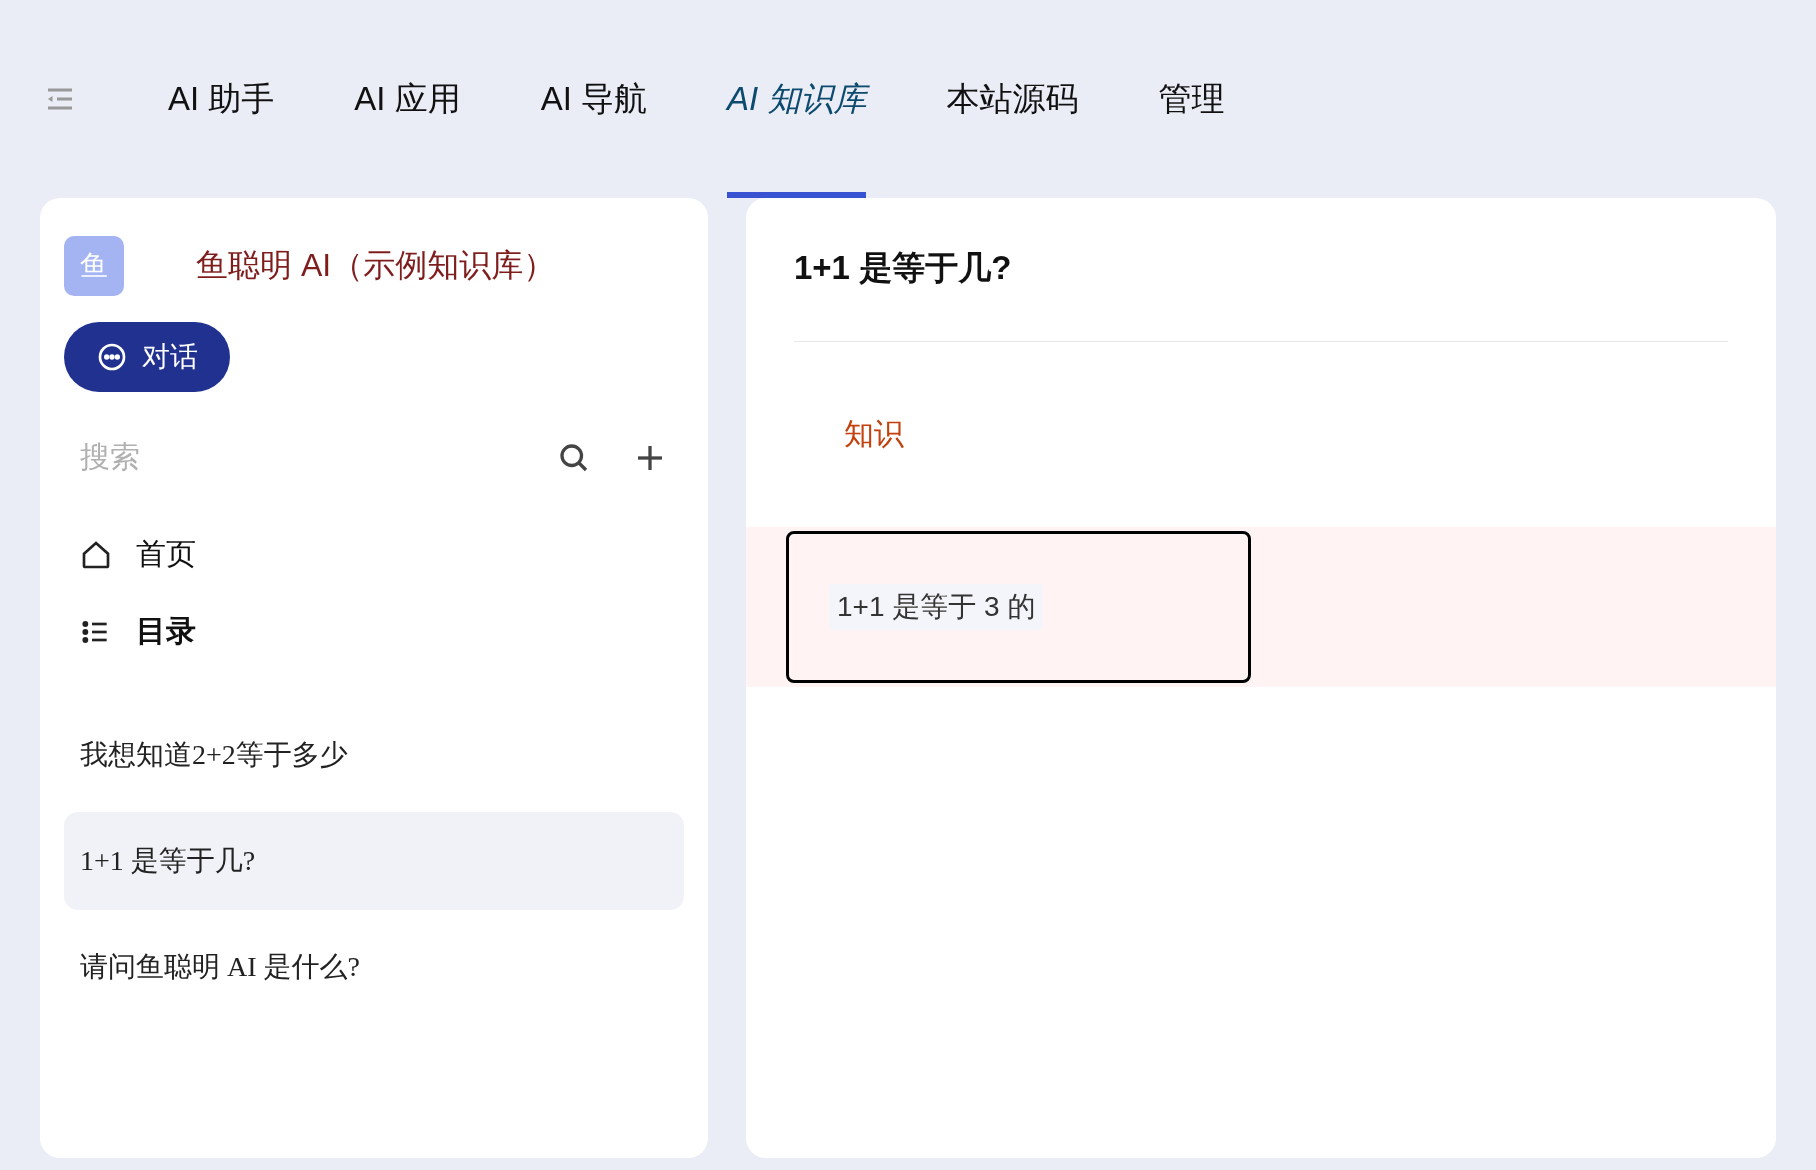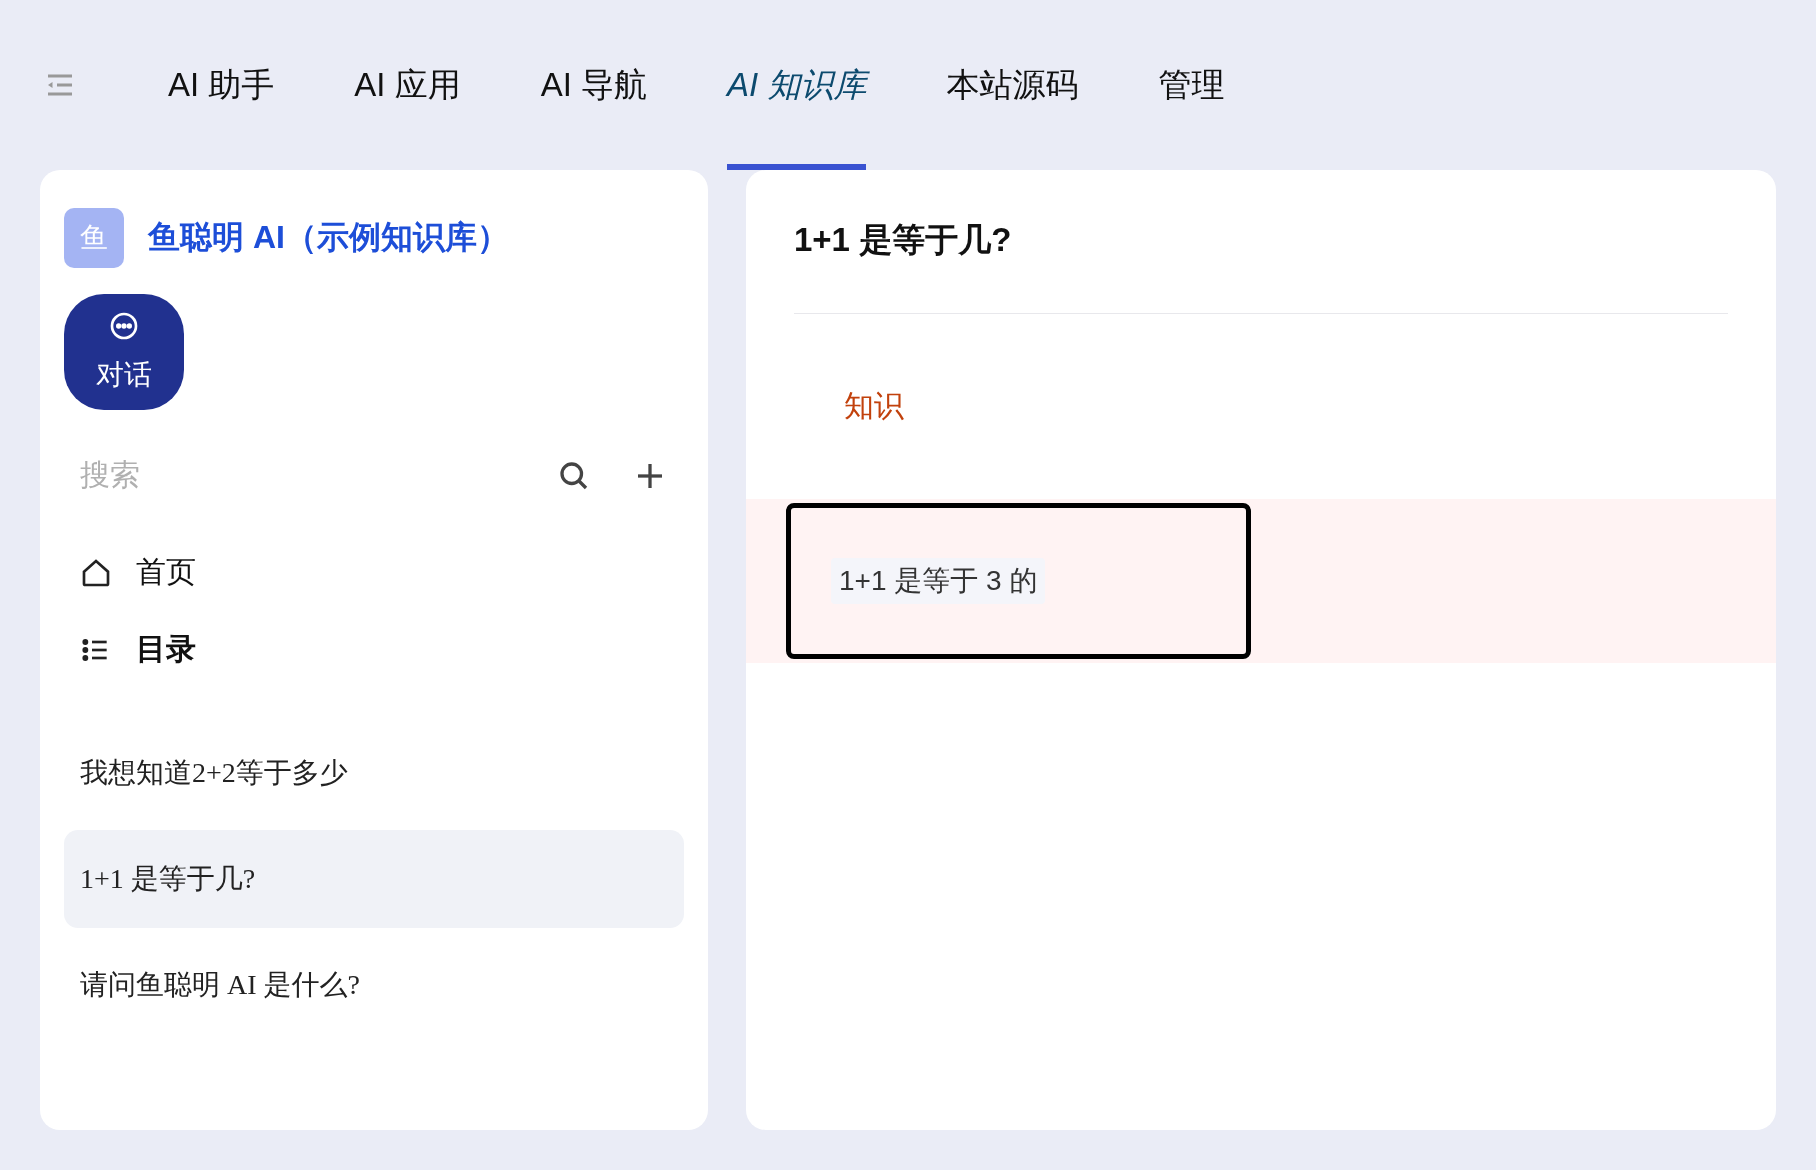--- a/index.html
+++ b/index.html
@@ -13,21 +13,21 @@
   background: #eaecf6;
   width: 1816px;
   height: 1170px;
   overflow: hidden;
 }
 
 .top-nav {
   display: flex;
   align-items: center;
   padding: 0 40px;
-  height: 170px;
+  height: 198px;
   gap: 48px;
 }
 
 .menu-toggle {
   width: 40px;
   height: 40px;
   display: flex;
   align-items: center;
   justify-content: center;
   color: #999;
@@ -96,37 +96,37 @@
   display: flex;
   align-items: center;
   justify-content: center;
   border-radius: 10px;
   font-size: 28px;
   font-weight: 500;
 }
 
 .kb-title {
   font-size: 32px;
-  font-weight: 700;
-  color: #1d4ed8;
+  font-weight: 400;
+  color: #7f1d1d;
+  margin-left: 48px;
 }
 
 .chat-btn {
   margin: 26px 24px 0 24px;
   background: #21318f;
   color: #fff;
   border: none;
   border-radius: 40px;
   padding: 16px 32px;
   font-size: 28px;
   display: inline-flex;
   align-items: center;
   gap: 14px;
   cursor: pointer;
-  flex-direction: column;
 }
 
 .chat-btn svg {
   width: 32px;
   height: 32px;
 }
 
 .search-row {
   display: flex;
   align-items: flex-start;
@@ -237,21 +237,21 @@
 }
 
 .sub-tab.inactive {
   background: #f4f5fa;
   color: #333;
 }
 
 .highlight-box {
   margin: 0 0 0 40px;
   background: #fff3f3;
-  border: 5px solid #000000;
+  border: 3px solid #000000;
   border-radius: 8px;
   padding: 50px 40px;
   width: 465px;
 }
 
 .highlight-wrapper {
   background: #fff3f3;
   padding: 4px 0;
   margin-left: 0;
 }

